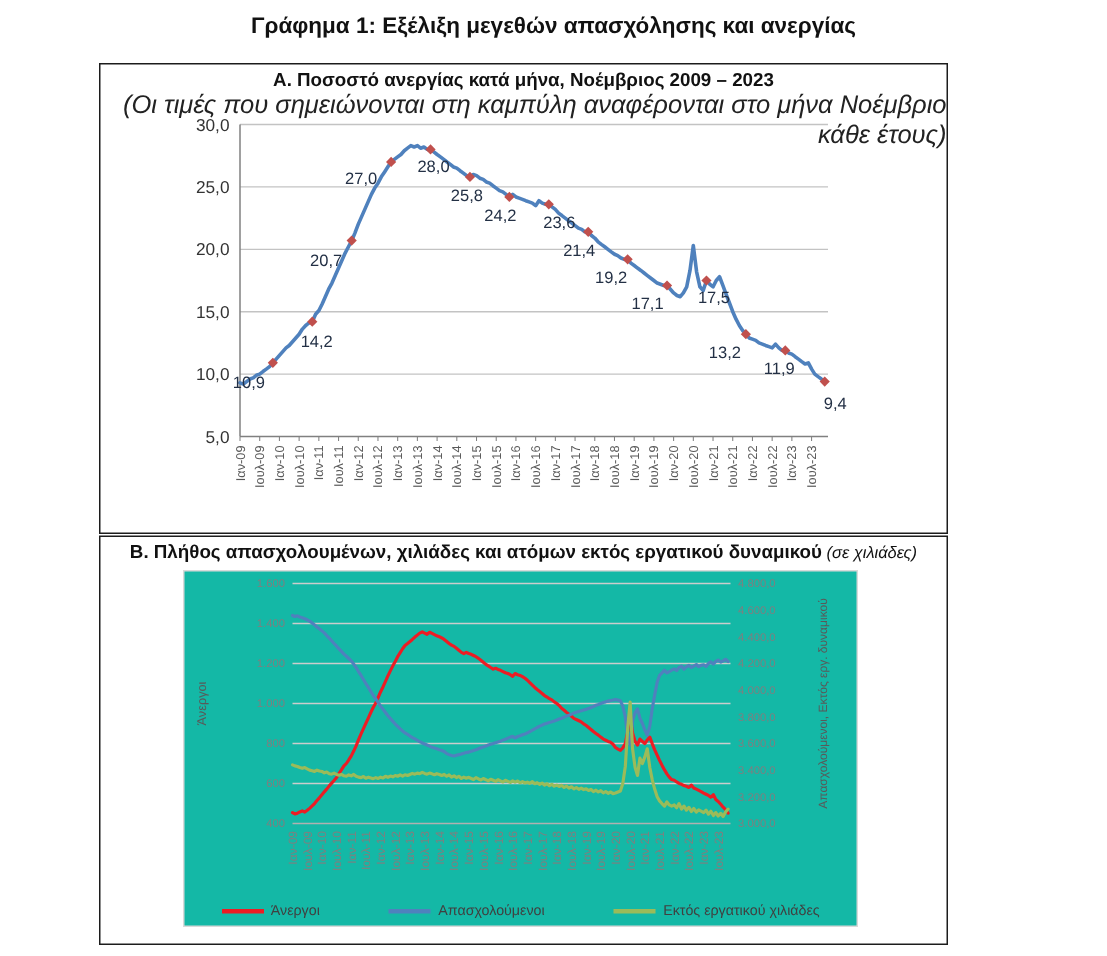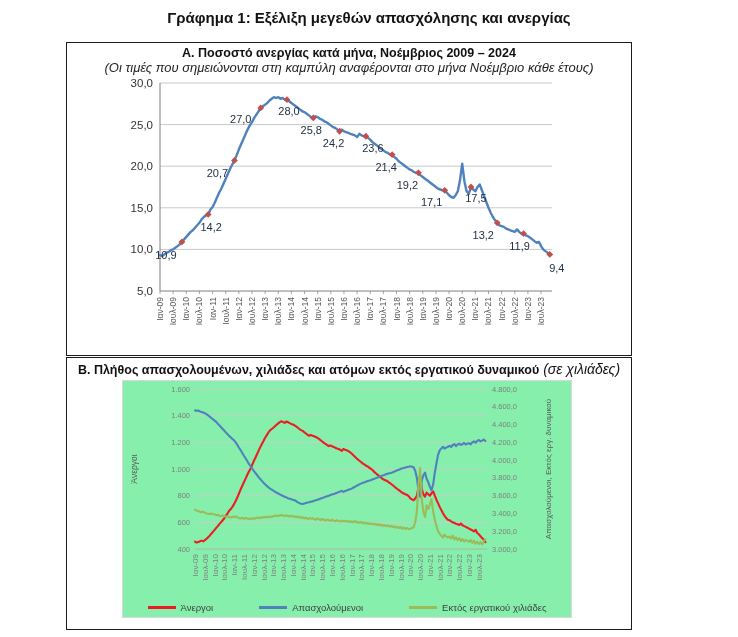--- a/index.html
+++ b/index.html
@@ -4,40 +4,40 @@
 <style>
   html,body{margin:0;padding:0;background:#ffffff;}
   .page{position:relative;width:738px;height:637px;background:#ffffff;
         font-family:Liberation Sans, sans-serif;color:#1a1a1a;overflow:hidden;}
   .figure-title{position:absolute;top:9px;left:0;width:100%;text-align:center;
         font-size:15px;font-weight:bold;color:#111111;}
   .panel{position:absolute;left:66px;width:566px;border:1.5px solid #1c1c1c;background:#ffffff;box-sizing:border-box;}
   .panel-a{top:42px;height:314px;}
   .panel-b{top:357px;height:273px;}
   .panel-title{margin-top:3px;text-align:center;font-size:12.5px;font-weight:bold;color:#111111;}
-  .panel-subtitle{text-align:center;font-size:13px;font-style:italic;color:#222222;margin-top:0px;}
-  .title-note{font-weight:normal;font-style:italic;font-size:14px;}
+  .panel-subtitle{text-align:right;font-size:17px;font-style:italic;color:#222222;margin-top:0px;}
+  .title-note{font-weight:normal;font-style:italic;font-size:11px;}
   #svgA{position:absolute;left:1px;top:28px;}
   .plot-panel-b{position:absolute;left:55px;top:22px;width:450px;height:238px;
-        border:1px solid #d9d9d9;background:#86efac;box-sizing:border-box;}
+        border:1px solid #d9d9d9;background:#14b8a6;box-sizing:border-box;}
   #svgB{position:absolute;left:0px;top:1px;}
   .legend-row{position:absolute;left:0;bottom:4px;width:100%;display:flex;justify-content:center;
         align-items:center;gap:46px;}
   .legend-item{display:flex;align-items:center;gap:5px;}
   .legend-swatch{display:inline-block;width:28px;height:3px;}
   .legend-label{font-size:9.5px;color:#404040;}
 </style>
 </head>
 <body>
 
 <div class="page">
   <div class="figure-title">Γράφημα 1: Εξέλιξη μεγεθών απασχόλησης και ανεργίας</div>
 
   <div class="panel panel-a">
-    <div class="panel-title">Α. Ποσοστό ανεργίας κατά μήνα, Νοέμβριος 2009 – 2024</div>
+    <div class="panel-title">Α. Ποσοστό ανεργίας κατά μήνα, Νοέμβριος 2009 – 2023</div>
     <div class="panel-subtitle">(Οι τιμές που σημειώνονται στη καμπύλη αναφέρονται στο μήνα Νοέμβριο κάθε έτους)</div>
     <svg id="svgA" width="562" height="282" viewBox="0 0 562 282">
         <g>
           <line x1="92" y1="12" x2="484" y2="12" stroke="#c3c3c3" stroke-width="0.9"></line>
           <line x1="92" y1="53.599999999999994" x2="484" y2="53.599999999999994" stroke="#c3c3c3" stroke-width="0.9"></line>
           <line x1="92" y1="95.2" x2="484" y2="95.2" stroke="#c3c3c3" stroke-width="0.9"></line>
           <line x1="92" y1="136.8" x2="484" y2="136.8" stroke="#c3c3c3" stroke-width="0.9"></line>
           <line x1="92" y1="178.4" x2="484" y2="178.4" stroke="#c3c3c3" stroke-width="0.9"></line>
         </g>
         <g>

